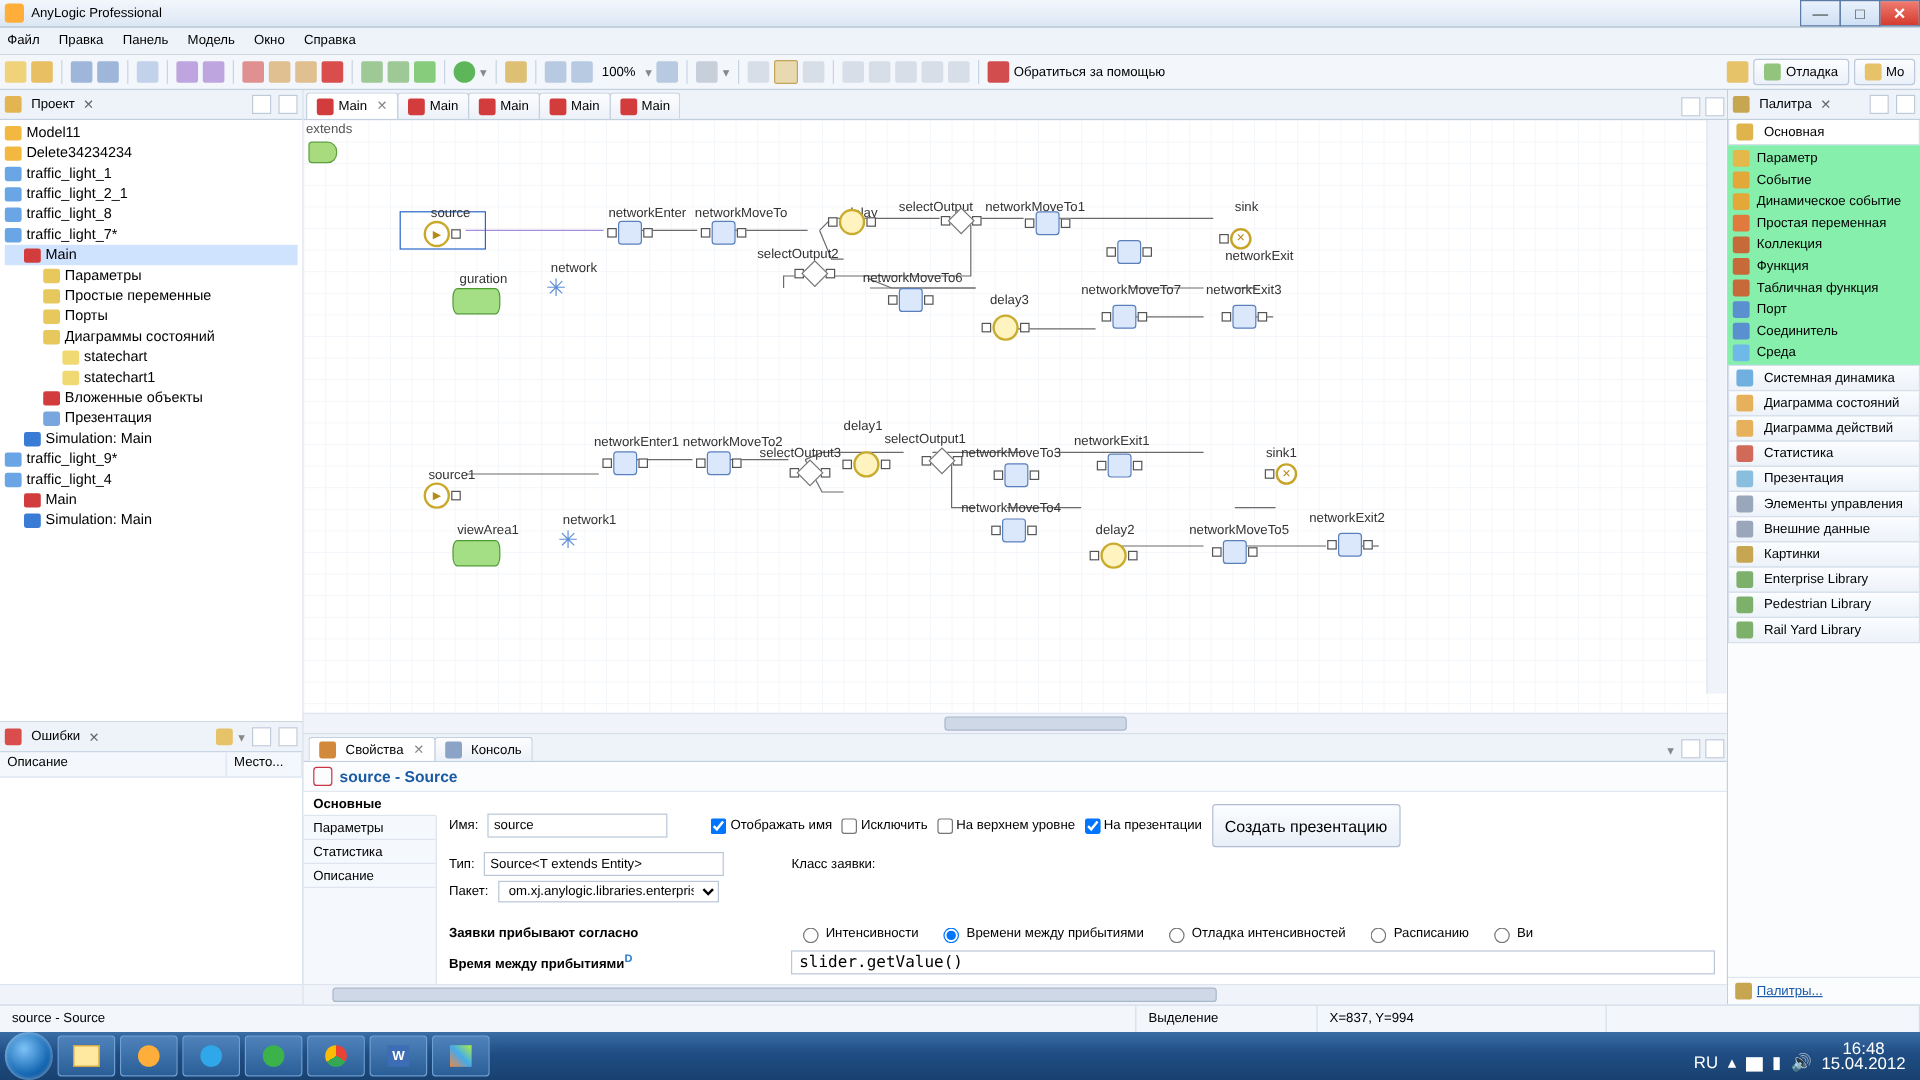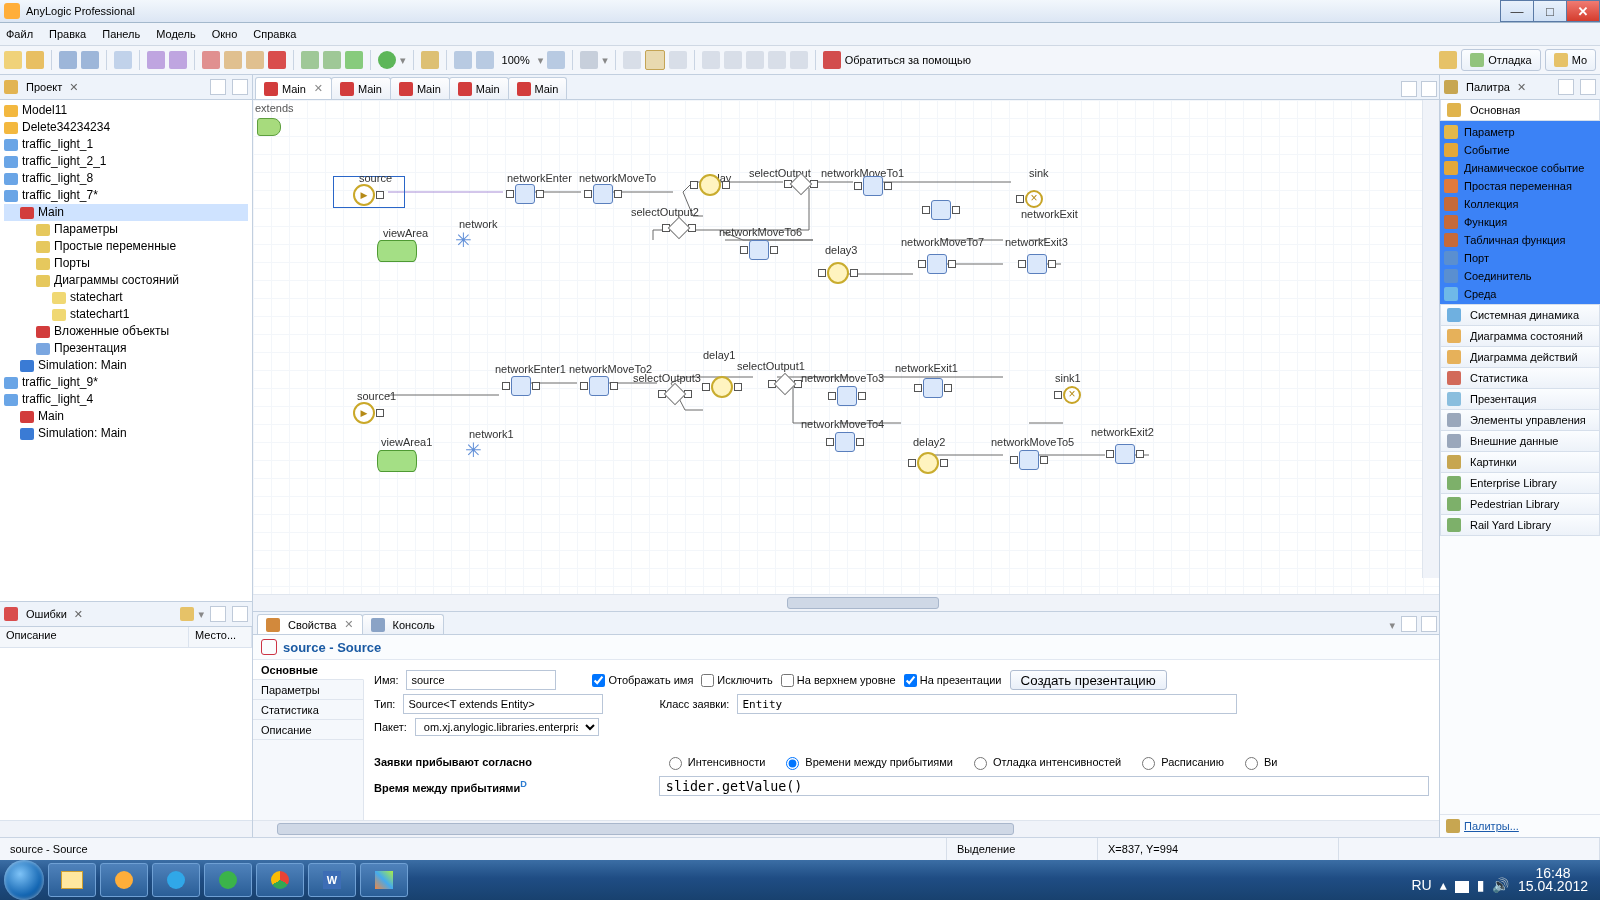--- a/index.html
+++ b/index.html
@@ -68,31 +68,31 @@
 .props-body{flex:1;display:flex;min-height:0}
 .props-side{width:110px;background:#f5f8fc;border-right:1px solid #dfe5ee}
 .props-side .tab2{height:19px;padding:0 8px;border-bottom:1px solid #dfe5ee;display:flex;align-items:center;font-size:11px}
 .props-side .tab2.active{background:#fff;border-right:1px solid #fff;margin-right:-1px;font-weight:bold}
 .props-form{flex:1;overflow:auto;padding:6px 10px;position:relative;font-size:11px}
 .form-row{display:flex;align-items:center;gap:8px;margin:4px 0;flex-wrap:wrap}
 .form-row label{white-space:nowrap}
 input.fld,select.fld{height:18px;border:1px solid #b9c6d8;background:#fff;font:inherit;padding:0 4px}
 .chk{display:flex;gap:3px}
 .chk input{margin:0}
-.btn{border:1px solid #b0bdd1;background:linear-gradient(#fbfdff,#e9eff8);height:20px;padding:0 10px;border-radius:3px}
+.btn{border:1px solid #b0bdd1;background:linear-gradient(#fbfdff,#e9eff8);height:36px;padding:0 10px;border-radius:3px}
 .radio-row{display:flex;gap:16px;align-items:center;margin:6px 0}
 .radio-row .r{display:flex;align-items:center;gap:3px}
 .code-fld{font-family:Consolas,monospace;background:#fff;border:1px solid #b9c6d8;height:18px;padding:0 6px;flex:1}
 .props-scroll-h{height:16px;background:#f0f3f9;border-top:1px solid #dfe5ee;position:relative}
 .props-scroll-h .thumb{position:absolute;left:2%;width:62%;height:10px;top:2px;background:#cfd8e6;border:1px solid #a9b7cc;border-radius:3px}
 .right-col{width:160px;border-left:1px solid #c2cfdf;display:flex;flex-direction:column;background:#fafcfe}
 .pal-body{flex:1;overflow:auto}
 .pal-section{height:20px;border:1px solid #d6dfeb;background:linear-gradient(#fbfdff,#edf2f9);display:flex;align-items:center;padding:0 6px;gap:5px;margin:-1px 0 0 0;font-size:11px}
 .pal-section.active{background:#fff}
-.pal-items{background:#3b82f6;padding:2px 4px}
+.pal-items{background:#86efac;padding:2px 4px}
 .pal-item{display:flex;align-items:center;gap:6px;height:18px;font-size:11px}
 .pal-item .pi{width:14px;height:14px;border-radius:2px}
 .pal-link{height:22px;display:flex;align-items:center;padding:0 6px;border-top:1px solid #dfe5ee}
 .pal-link a{color:#1a5aab}
 .status-bar{height:22px;background:#f3f6fb;border-top:1px solid #c9d4e3;display:flex;align-items:center;font-size:11px}
 .status-bar .cell{padding:0 10px;border-right:1px solid #d6dee9;height:100%;display:flex;align-items:center}
 .taskbar{height:40px;background:linear-gradient(#3b6ea5,#1f4d84 45%,#18416e);display:flex;align-items:center;padding:0 4px;gap:4px;color:#fff}
 .start{width:40px;height:40px;border-radius:50%;background:radial-gradient(circle at 40% 35%,#7ec3f7,#1567b3 60%,#0c3e72);box-shadow:inset 0 0 4px rgba(255,255,255,.6)}
 .task-ico{width:46px;height:32px;background:linear-gradient(#4f82bb,#2a5e97);border:1px solid #6fa0d4;border-radius:3px;display:flex;align-items:center;justify-content:center}
 .tray{margin-left:auto;display:flex;align-items:flex-end;gap:8px;padding-right:8px;font-size:14px}
@@ -306,21 +306,21 @@
         </g>
       </svg>
 
       <div class="selbox" style="left:80px;top:76px;width:70px;height:30px"></div>
       <span class="node-label" style="left:106px;top:72px">source</span>
       <div class="block" style="left:100px;top:84px">
           <span class="src-ico"></span>
           <span class="port"></span>
         </div>
 
-      <span class="node-label" style="left:130px;top:127px">viewArea</span>
+      <span class="node-label" style="left:130px;top:127px">guration</span>
       <div class="viewarea" style="left:124px;top:140px"></div>
       <span class="node-label" style="left:206px;top:118px">network</span>
       <div class="netstar" style="left:200px;top:130px"></div>
 
       <span class="node-label" style="left:254px;top:72px">networkEnter</span>
       <div class="block" style="left:252px;top:84px">
           <span class="port"></span>
           <span class="netico"></span>
           <span class="port"></span>
         </div>
@@ -529,21 +529,20 @@
                 <input type="checkbox" checked="" style="">
                 <span>На презентации</span>
               </span>
             <button class="btn">Создать презентацию</button>
           </div>
           <div class="form-row">
             <label>Тип:</label>
             <input class="fld" style="width: 190px;" value="Source&lt;T extends Entity&gt;">
             <span style="width:40px"></span>
             <label>Класс заявки:</label>
-            <input class="fld" style="width: 490px; font-family: Consolas, monospace;" value="Entity">
           </div>
           <div class="form-row">
             <label>Пакет:</label>
             <select class="fld" style="width:184px"><option>om.xj.anylogic.libraries.enterprise</option></select>
           </div>
           <div style="height:8px"></div>
           <div class="radio-row">
             <b>Заявки прибывают согласно</b>
             <span style="width:100px"></span>
             <span class="r">

